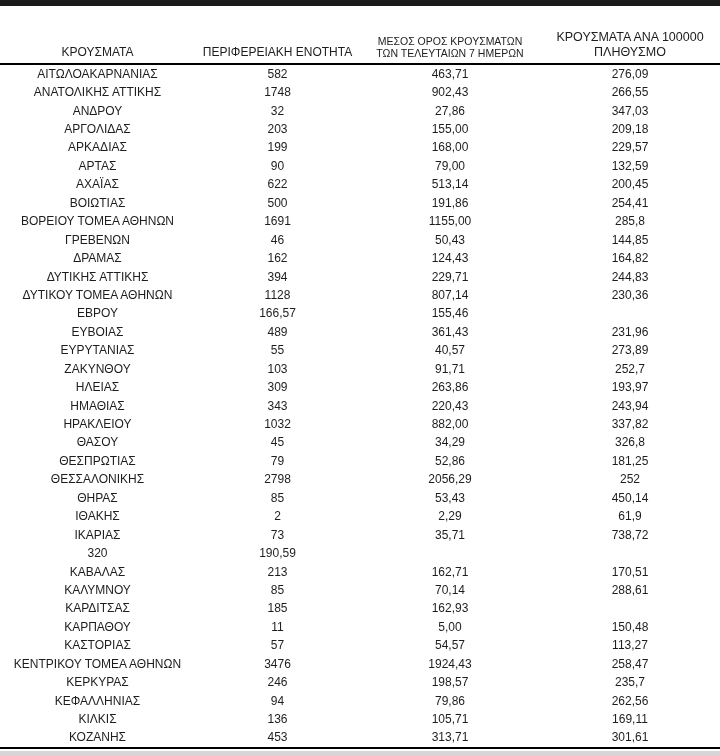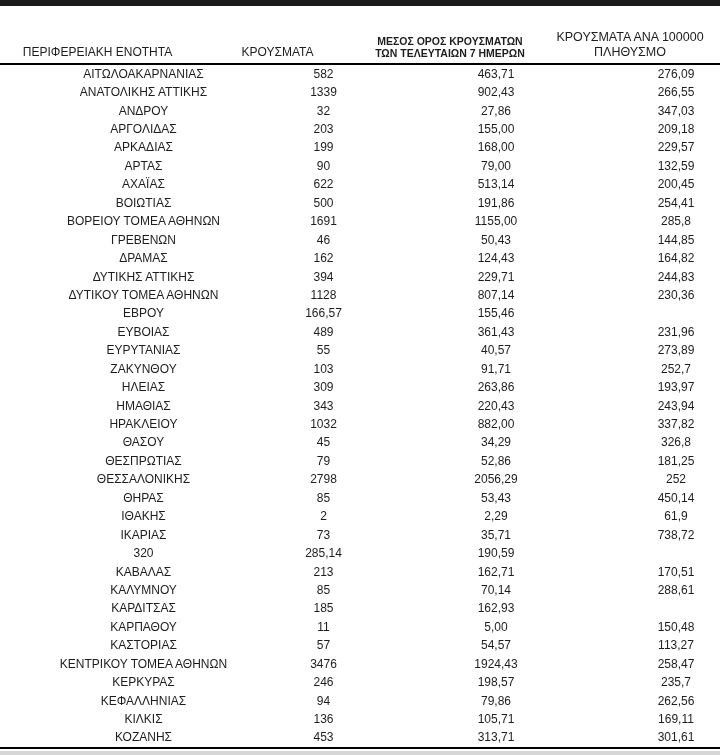--- a/index.html
+++ b/index.html
@@ -31,27 +31,26 @@
     align-items: end;
     border-bottom: 2.5px solid #000000;
     padding-bottom: 3px;
   }
   .th {
     text-align: center;
     line-height: 1.18;
     white-space: nowrap;
   }
   .th1, .th2 { font-size: 12px; }
-  .th3 { font-size: 10.5px; font-weight: bold; }
+  .th3 { font-size: 10.5px; }
   .th4 { font-size: 12.5px; }
   .tbody { border-bottom: 2.5px solid #000000; }
   .row {
     height: 18.45px;
     align-items: center;
-    margin-left: 46px;
   }
   .cell {
     text-align: center;
     font-size: 12px;
     white-space: nowrap;
     overflow: hidden;
   }
   .page-edge {
     position: absolute;
     bottom: 0; left: 0;
@@ -62,42 +61,42 @@
 </head>
 <body>
 
 <div class="page">
 
   <div class="top-bar"></div>
 
   <div class="table">
 
     <div class="thead grid-cols">
+      <div class="th th2">ΚΡΟΥΣΜΑΤΑ</div>
       <div class="th th1">ΠΕΡΙΦΕΡΕΙΑΚΗ ΕΝΟΤΗΤΑ</div>
-      <div class="th th2">ΚΡΟΥΣΜΑΤΑ</div>
       <div class="th th3">
         <div>ΜΕΣΟΣ ΟΡΟΣ ΚΡΟΥΣΜΑΤΩΝ</div>
         <div>ΤΩΝ ΤΕΛΕΥΤΑΙΩΝ 7 ΗΜΕΡΩΝ</div>
       </div>
       <div class="th th4">
         <div>ΚΡΟΥΣΜΑΤΑ ΑΝΑ 100000</div>
         <div>ΠΛΗΘΥΣΜΟ</div>
       </div>
     </div>
 
     <div class="tbody" id="tbody">
         <div class="row grid-cols">
           <div class="cell">ΑΙΤΩΛΟΑΚΑΡΝΑΝΙΑΣ</div>
           <div class="cell">582</div>
           <div class="cell">463,71</div>
           <div class="cell">276,09</div>
         </div>
         <div class="row grid-cols">
           <div class="cell">ΑΝΑΤΟΛΙΚΗΣ ΑΤΤΙΚΗΣ</div>
-          <div class="cell">1339</div>
+          <div class="cell">1748</div>
           <div class="cell">902,43</div>
           <div class="cell">266,55</div>
         </div>
         <div class="row grid-cols">
           <div class="cell">ΑΝΔΡΟΥ</div>
           <div class="cell">32</div>
           <div class="cell">27,86</div>
           <div class="cell">347,03</div>
         </div>
         <div class="row grid-cols">
@@ -232,21 +231,20 @@
           <div class="cell">61,9</div>
         </div>
         <div class="row grid-cols">
           <div class="cell">ΙΚΑΡΙΑΣ</div>
           <div class="cell">73</div>
           <div class="cell">35,71</div>
           <div class="cell">738,72</div>
         </div>
         <div class="row grid-cols">
           <div class="cell">320</div>
-          <div class="cell">285,14</div>
           <div class="cell">190,59</div>
         </div>
         <div class="row grid-cols">
           <div class="cell">ΚΑΒΑΛΑΣ</div>
           <div class="cell">213</div>
           <div class="cell">162,71</div>
           <div class="cell">170,51</div>
         </div>
         <div class="row grid-cols">
           <div class="cell">ΚΑΛΥΜΝΟΥ</div>

